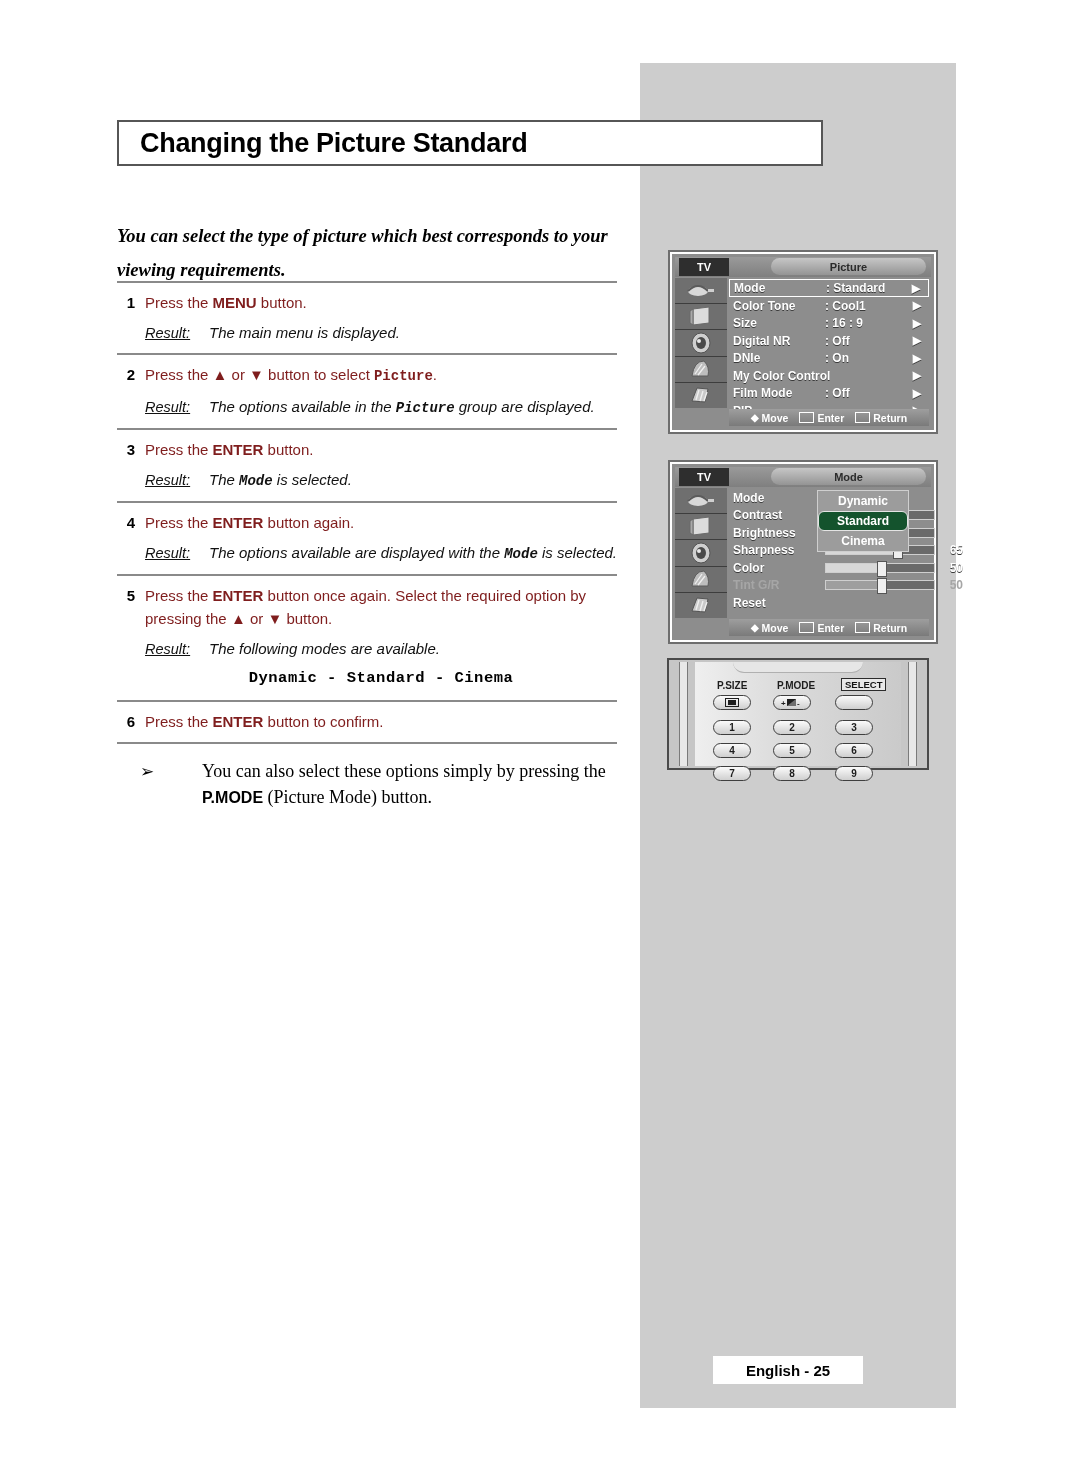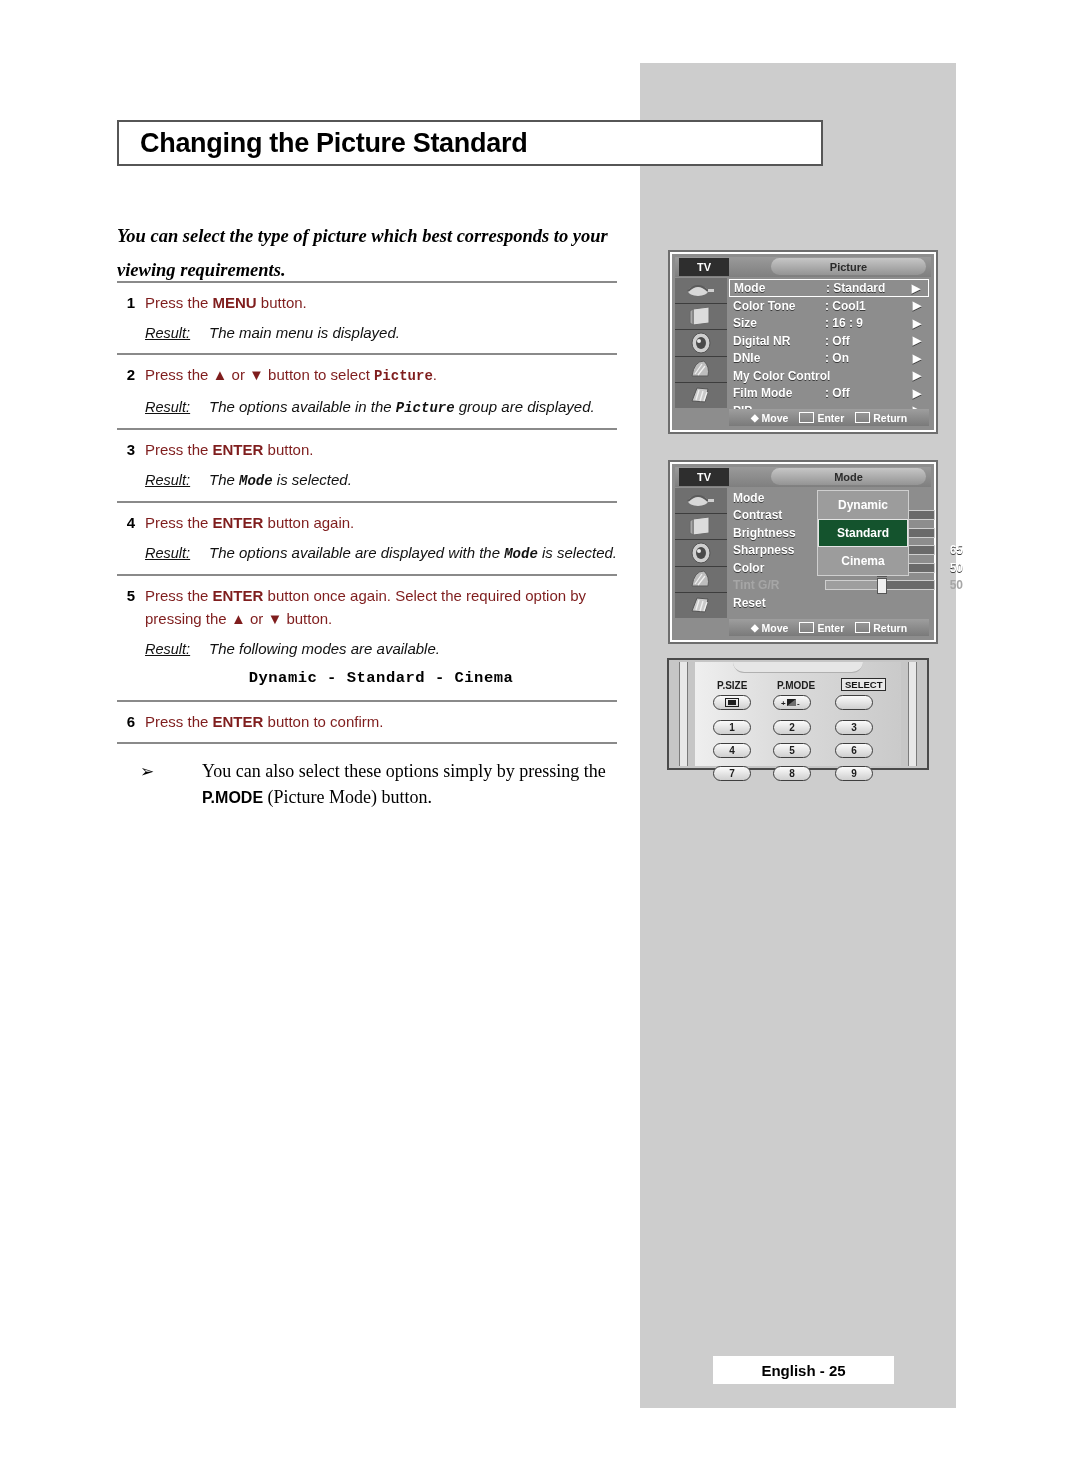--- a/index.html
+++ b/index.html
@@ -130,22 +130,22 @@
   .slider .knob{
     position:absolute;top:-3px;width:8px;height:14px;background:#efefef;border:1px solid #555;
   }
   .osd-num{flex:0 0 28px;text-align:right;padding-right:3px;font-size:12px;font-weight:bold;color:#fff;}
   .dim{color:#a6a6a6;text-shadow:none;}
   .dropdown{
     position:absolute;left:88px;top:1px;width:90px;
     background:#9c9c9c;border:1px solid #cfcfcf;z-index:5;
   }
   .dd-item{
-    height:28px;display:flex;align-items:center;justify-content:center;
-    font-size:12px;font-weight:bold;color:#ffffff;
+    height:20px;display:flex;align-items:center;justify-content:center;
+    font-size:12px;font-weight:bold;color:#ffffff;border-radius:6px;
   }
   .dd-item.on{background:#14532d;border:1.5px solid #e4e4e4;box-sizing:border-box;}
 
   
   #remote{
     position:absolute;left:667px;top:658px;width:262px;height:112px;
     background:#c6c6c6;border:2px solid #4a4a4a;box-sizing:border-box;
   }
   #remote-face{
     position:absolute;left:26px;right:26px;top:2px;bottom:2px;
@@ -167,21 +167,21 @@
   .selbox{
     position:absolute;border:1.5px solid #2b2b2b;padding:0 3px;background:#e9e9e9;
     font-size:9.5px;font-weight:bold;color:#151515;
   }
   #cursor{
     position:absolute;left:99px;top:28px;width:0;height:0;z-index:9;
   }
 
   
   #footer{
-    position:absolute;left:713px;top:1356px;width:181px;height:28px;
+    position:absolute;left:713px;top:1356px;width:150px;height:28px;
     background:#ffffff;display:flex;align-items:center;justify-content:center;
   }
   #footer-text{font-size:15px;font-weight:bold;color:#000;}
 </style>
 </head>
 <body>
 
 <div id="gray-panel"></div>
 
 <div id="title-bar">

